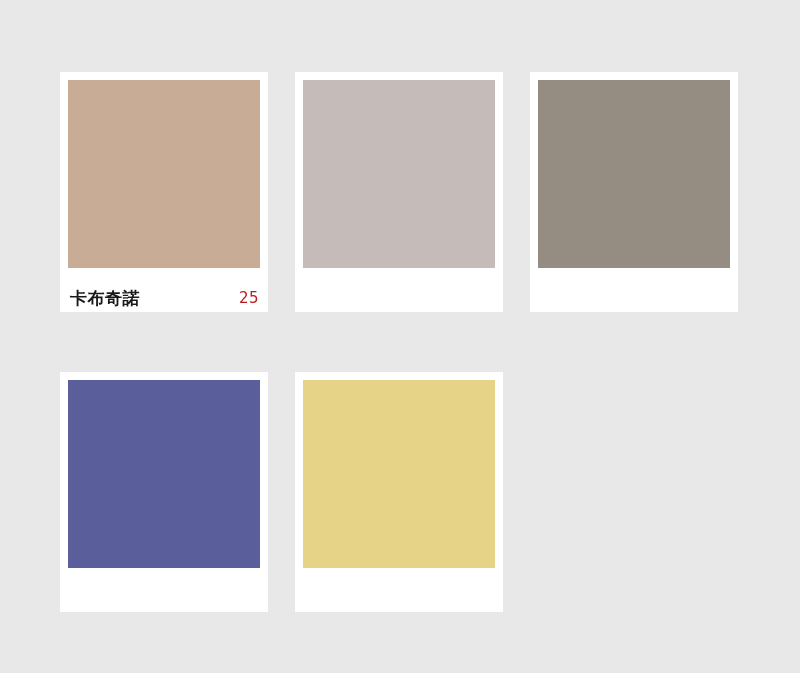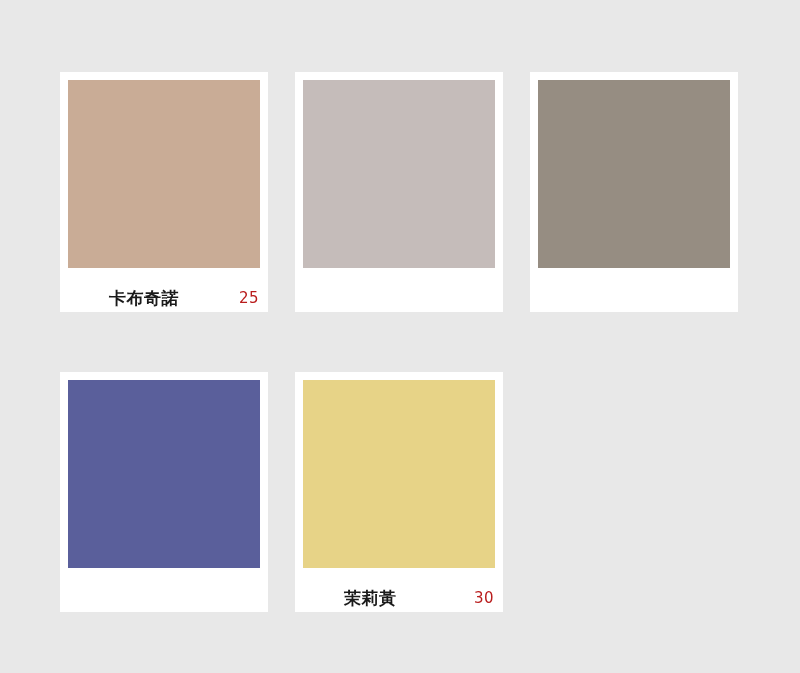--- a/index.html
+++ b/index.html
@@ -40,21 +40,20 @@
     width: 192px;
     height: 188px;
     flex: none;
   }
   .swatch-caption {
     flex: 1;
     display: flex;
     align-items: center;
     justify-content: space-between;
     padding: 16px 1px 0 2px;
-    margin-left: 39px;
   }
   .swatch-name {
     font-size: 17px;
     font-weight: bold;
     color: #1a1a1a;
     letter-spacing: 0.5px;
     line-height: 1;
     white-space: nowrap;
   }
   .swatch-number {
@@ -86,19 +85,15 @@
     <div class="swatch-color" style="background-color: rgb(150, 141, 130);"></div>
   </div>
 
   <div class="swatch-card">
     <div class="swatch-color" style="background-color: rgb(90, 95, 155);"></div>
   </div>
 
 
   <div class="swatch-card">
     <div class="swatch-color" style="background-color: rgb(231, 211, 135);"></div>
-    <div class="swatch-caption">
-      <span class="swatch-name">茉莉黃</span>
-      <span class="swatch-number">30</span>
-    </div>
   </div>
 
 </div>
 
 </body></html>

